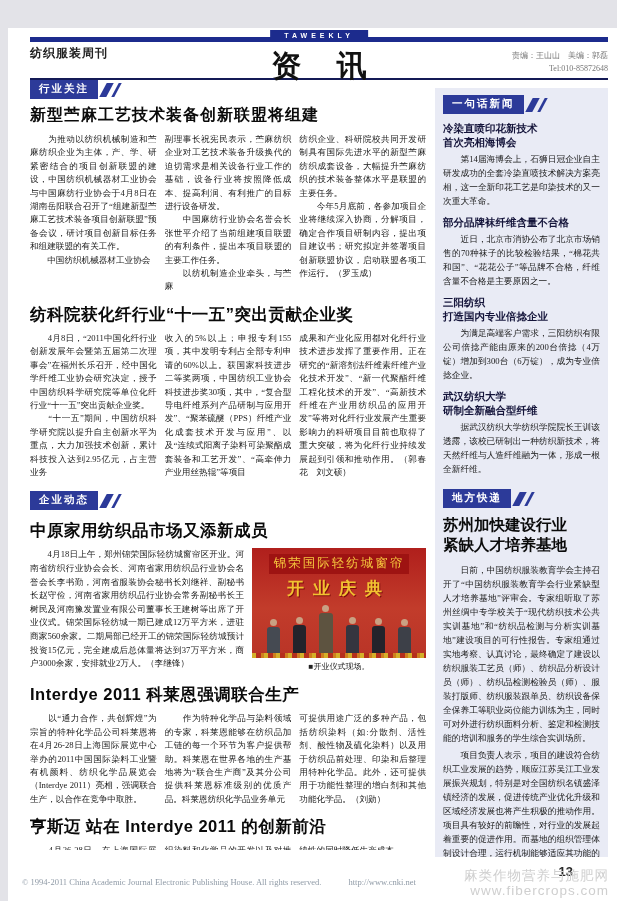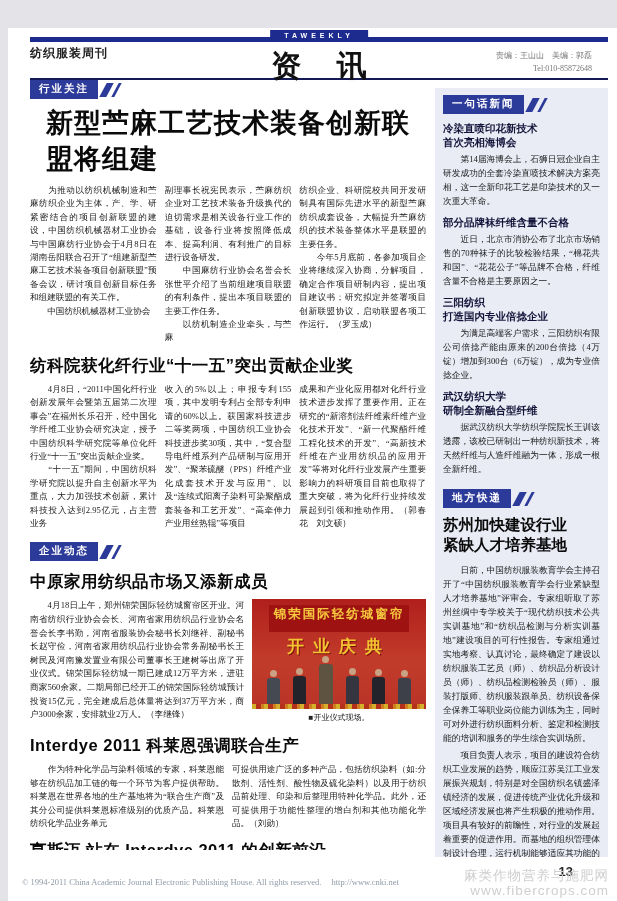--- a/index.html
+++ b/index.html
@@ -10,48 +10,48 @@
   
   .header{position:absolute;left:22px;right:9px;top:9px}
   .top-rule{height:5px;background:#1c2b8d;position:relative}
   .taweekly{position:absolute;left:50%;transform:translateX(-50%);top:-7px;background:#1c2b8d;color:#fff;
             font-size:7px;letter-spacing:4px;padding:2px 14px 1px;font-family:"Liberation Sans",sans-serif;font-weight:bold}
   .header-row{position:relative;height:33px;border-bottom:2px solid #141a56;margin-top:2px}
   .masthead{font-size:12px;font-weight:bold;color:#222;letter-spacing:1px;margin-top:3px}
   .date{font-size:8px;color:#666;margin-top:18px}
   .page-title{position:absolute;left:50%;top:1px;transform:translateX(-50%);font-size:30px;font-weight:bold;
               letter-spacing:14px;padding-left:14px;color:#111;white-space:nowrap}
-  .editors-block{position:absolute;right:16px;top:5px;text-align:right;font-size:8px;color:#777;line-height:1.6}
+  .editors-block{position:absolute;right:0;top:5px;text-align:right;font-size:8px;color:#777;line-height:1.6}
 
   
   .badge-row{display:flex;align-items:center;margin:0 0 5px}
   .badge{background:#2c3a99;color:#fff;font-family:"Liberation Sans",sans-serif;font-weight:bold;
          font-size:10.5px;padding:2px 9px 3px;letter-spacing:2px}
   .badge-stripe{display:inline-block;height:14px;background:#2c3a99;transform:skewX(-28deg);margin-left:5px}
   .s1{width:7px}.s2{width:3px}
 
   
   .content-left{position:absolute;left:22px;top:52px;width:396px;height:770px;overflow:hidden}
-  .head1{font-family:Liberation Serif, serif;font-size:27px;font-weight:bold;letter-spacing:1px;
-         color:#0a0a0a;margin:6px 16px 7px}
+  .head1{font-family:Liberation Serif, serif;font-size:16px;font-weight:bold;letter-spacing:1px;
+         color:#0a0a0a;margin:6px 0 7px}
   .head2{font-family:"Liberation Sans",sans-serif;font-size:16.5px;font-weight:bold;letter-spacing:.5px;
          color:#0a0a0a;margin:10px 0 6px}
   .cols3{display:flex;gap:8px;margin-bottom:4px}
   .col{flex:1;font-size:8.6px;line-height:13.4px;text-align:justify;color:#1a1a1a}
   .pre{white-space:pre-line}
   .section-gap{height:8px}
 
   
   .a3-row{display:flex;gap:8px;margin-bottom:12px}
   .a3-text{width:214px;font-size:8.6px;line-height:13.6px;text-align:justify}
   .photo-wrap{flex:1}
   .photo{height:110px;background:linear-gradient(180deg,#b01f1c 0%,#c23c2b 55%,#b93427 100%);
          position:relative;overflow:hidden;display:flex;flex-direction:column;align-items:center}
   .photo-banner{margin-top:6px;background:#9e1312;color:#f7c93e;font-family:"Liberation Sans",sans-serif;
-                font-weight:bold;font-size:12.5px;letter-spacing:2px;padding:1px 5px 9px;white-space:nowrap}
+                font-weight:normal;font-size:12.5px;letter-spacing:2px;padding:1px 5px 2px;white-space:nowrap}
   .photo-banner2{color:#f2c231;font-family:"Liberation Serif",serif;font-size:17px;font-weight:bold;
                  letter-spacing:9px;margin-top:3px;text-shadow:1px 1px 0 #7d0d0d;white-space:nowrap}
   .people{position:absolute;bottom:5px;left:0;right:0;display:flex;justify-content:space-around;
           align-items:flex-end;padding:0 8px}
   .person{display:flex;flex-direction:column;align-items:center}
   .p-head{width:7px;height:7px;border-radius:50%;background:#c9a183}
   .p-body{width:13px;height:30px;border-radius:3px 3px 0 0;background:#2e2e38;margin-top:1px}
   .person:nth-child(1) .p-body{height:26px;background:#454a52}
   .person:nth-child(2) .p-body{height:28px;background:#23232b}
   .person:nth-child(3) .p-body{height:40px;background:#5d5340;width:14px}
@@ -68,21 +68,21 @@
   .side-panel.grow{flex:1}
   .side-title{font-family:"Liberation Sans",sans-serif;font-weight:bold;font-size:10.5px;line-height:14px;
               color:#14143a;margin:7px 0 3px;white-space:pre-line}
   .side-text{font-size:8.7px;line-height:14px;text-align:justify;color:#1a1a1a;white-space:pre-line}
   .local-title{font-family:"Liberation Sans",sans-serif;font-weight:bold;font-size:15.5px;line-height:20px;
                color:#0a0a0a;margin:7px 0 8px;white-space:pre-line}
   .para{margin-bottom:3px}
 
   
   .footer-copy{position:absolute;left:14px;bottom:14px;font-size:8.5px;color:#8f9aa6;white-space:nowrap}
-  .footer-url{margin-left:8px}
+  .footer-url{margin-left:25px}
   .watermark{position:absolute;right:8px;bottom:3px;text-align:right;color:#cfcfcf;font-size:13.5px;
              line-height:15px;font-family:"Liberation Sans",sans-serif;letter-spacing:1px}
   .page-num{position:absolute;right:44px;bottom:22px;font-size:13px;font-weight:bold;color:#2a2a2a;
             font-family:"Liberation Sans",sans-serif}
 </style>
 </head>
 <body>
 
 <div class="page">
 
@@ -172,20 +172,21 @@
               </span>
           </div>
           <div class="flowers"></div>
         </div>
         <div class="photo-caption">■开业仪式现场。</div>
       </div>
     </div>
 
     <div class="head2">Interdye 2011 科莱恩强调联合生产</div>
     <div class="cols3">
+      <div class="col pre">　　以“通力合作，共创辉煌”为宗旨的特种化学品公司科莱恩将在4月26-28日上海国际展览中心举办的2011中国国际染料工业暨有机颜料、纺织化学品展览会（Interdye 2011）亮相，强调联合生产，以合作在竞争中取胜。</div>
       <div class="col pre">　　作为特种化学品与染料领域的专家，科莱恩能够在纺织品加工链的每一个环节为客户提供帮助。科莱恩在世界各地的生产基地将为“联合生产商”及其分公司提供科莱恩标准级别的优质产品。科莱恩纺织化学品业务单元</div>
       <div class="col pre">可提供用途广泛的多种产品，包括纺织染料（如:分散剂、活性剂、酸性物及硫化染料）以及用于纺织品前处理、印染和后整理用特种化学品。此外，还可提供用于功能性整理的增白剂和其他功能化学品。（刘勋）</div>
     </div>
 
     <div class="head2">亨斯迈 站在 Interdye 2011 的创新前沿</div>
     <div class="cols3">
       <div class="col pre">　　4月26-28日，在上海国际展览中心举办的2011中国国际染料工业暨有机颜料、纺织化学品展览会（Interdye 2011）上，亨斯迈纺织染化公司将携新产品亮相。
 　　Interdye 2011旨在不断推动纺</div>
       <div class="col pre">织染料和化学品的开发以及对推动纺织工业的产业升级。这些目标完全契合亨斯迈自身的目标，亨斯迈将派出专家团队出席此次展会。一直以来，亨斯迈不惜斥巨资研发创新技术，旨在提高工艺与产品可持</div>
       <div class="col pre">续性的同时降低生产成本。

